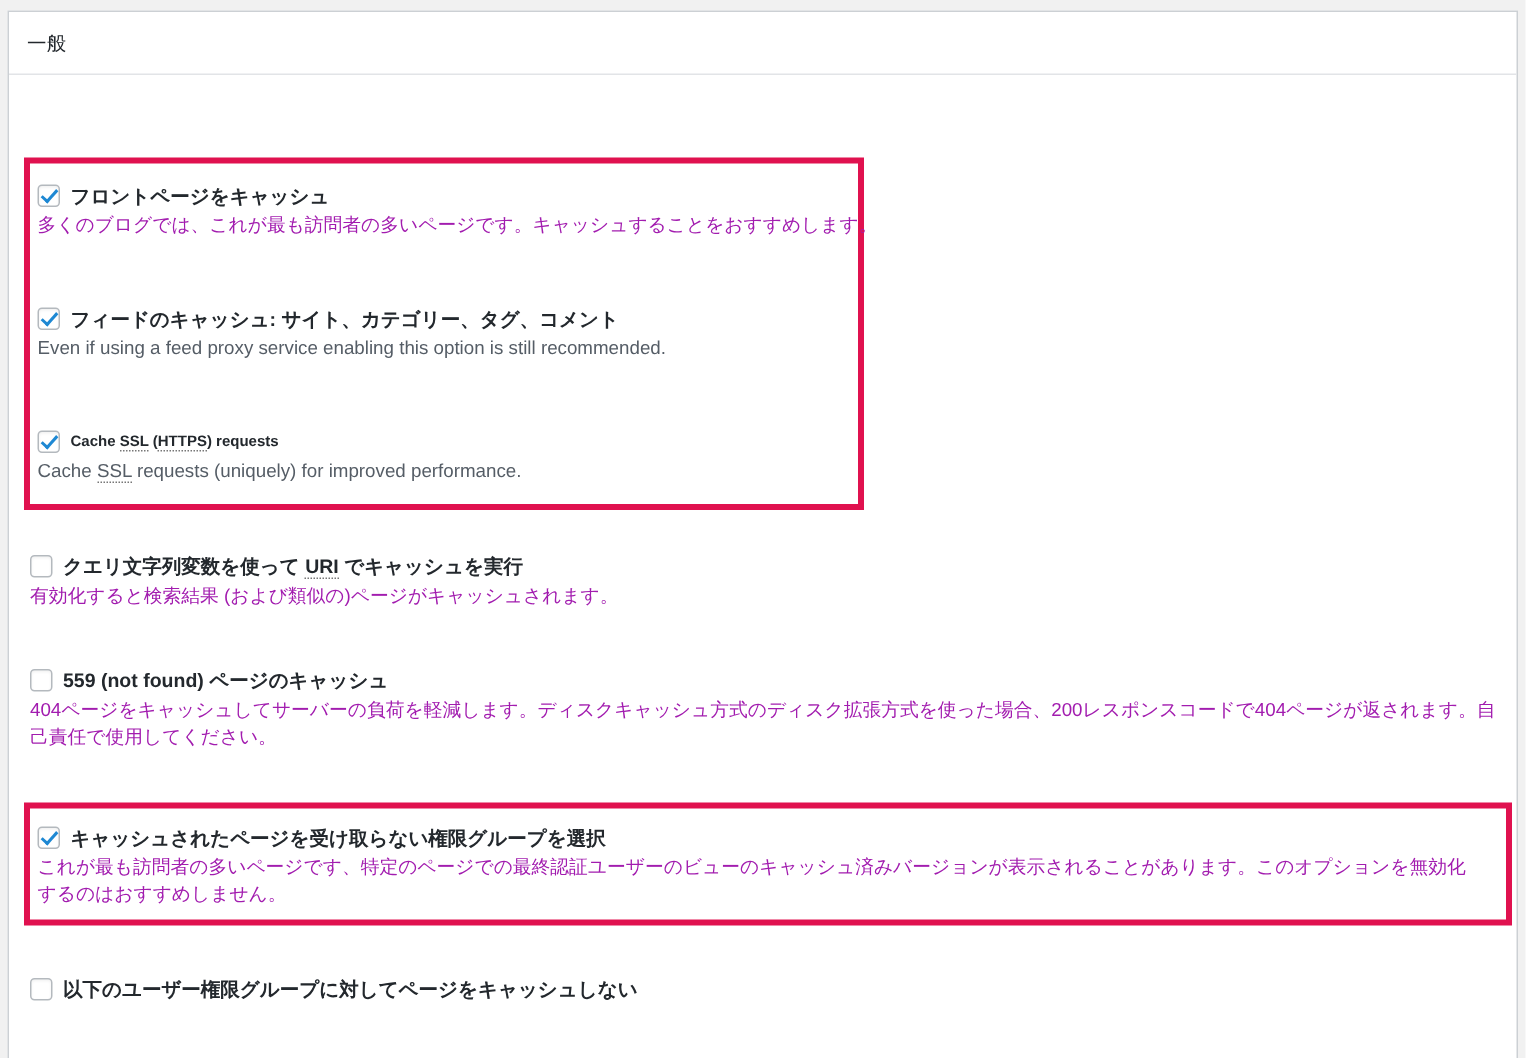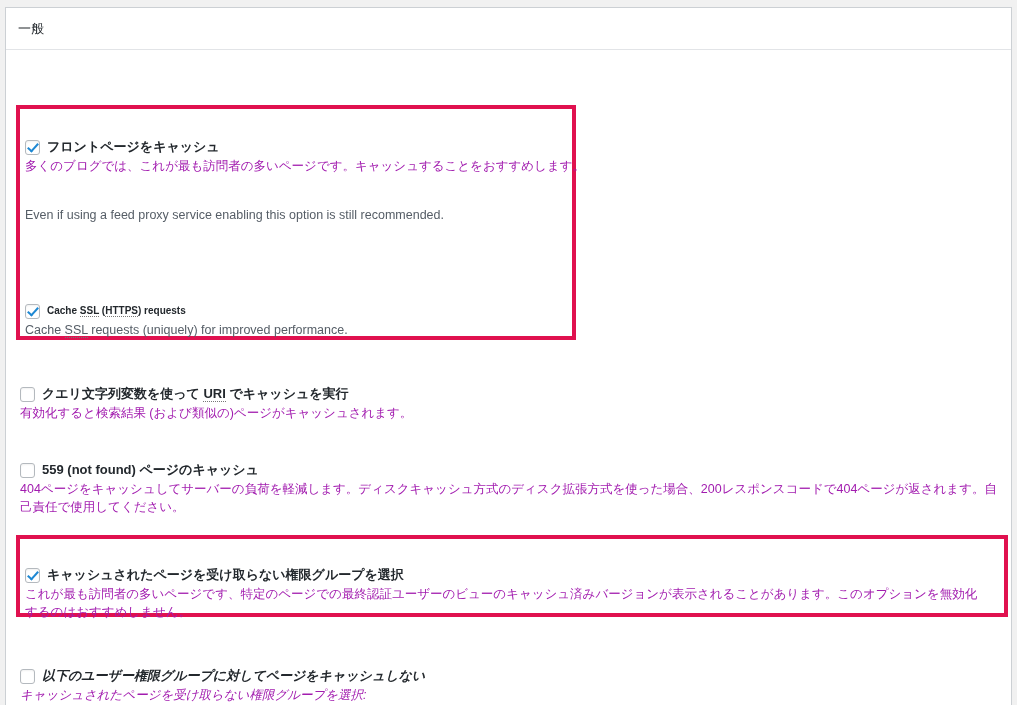--- a/index.html
+++ b/index.html
@@ -67,22 +67,21 @@
   }
 
   .field {
     position: absolute;
     left: 0;
     right: 0;
   }
 
   .opt-row {
     display: flex;
-    align-items: flex-end;
-    margin-top: 16px;
+    align-items: flex-start;
   }
 
   
   .cb {
     width: 15px;
     height: 15px;
     min-width: 15px;
     border: 1px solid #b4b9be;
     border-radius: 3px;
     background: #fff;
@@ -168,20 +167,24 @@
 
     <div class="field" style="left:19px; top:72px; right:20px;">
       <div class="opt-row">
         <span class="cb checked"></span>
         <span class="opt-label">フロントページをキャッシュ</span>
       </div>
       <div class="desc ja" style="margin-left:0;">多くのブログでは、これが最も訪問者の多いページです。キャッシュすることをおすすめします。</div>
     </div>
 
     <div class="field" style="left:19px; top:154px; right:20px;">
+      <div class="opt-row">
+        <span class="cb checked"></span>
+        <span class="opt-label">フィードのキャッシュ: サイト、カテゴリー、タグ、コメント</span>
+      </div>
       <div class="desc">Even if using a feed proxy service enabling this option is still recommended.</div>
     </div>
 
     <div class="field" style="left:19px; top:236px; right:20px;">
       <div class="opt-row">
         <span class="cb checked"></span>
         <span class="opt-label latin"><span>Cache </span><abbr>SSL</abbr><span> (</span><abbr>HTTPS</abbr><span>) requests</span></span>
       </div>
       <div class="desc"><span>Cache </span><abbr>SSL</abbr><span> requests (uniquely) for improved performance.</span></div>
     </div>
@@ -203,26 +206,25 @@
     </div>
 
     <div class="field" style="left:19px; top:500px; right:24px;">
       <div class="opt-row">
         <span class="cb checked"></span>
         <span class="opt-label">キャッシュされたページを受け取らない権限グループを選択</span>
       </div>
       <div class="desc ja">これが最も訪問者の多いページです、特定のページでの最終認証ユーザーのビューのキャッシュ済みバージョンが表示されることがあります。このオプションを無効化するのはおすすめしません。</div>
     </div>
 
-    <div class="field" style="left:14px; top:601px; right:20px;font-style:italic;">
+    <div class="field" style="left:14px; top:601px; right:20px;">
       <div class="opt-row">
         <span class="cb"></span>
         <span class="opt-label">以下のユーザー権限グループに対してページをキャッシュしない</span>
       </div>
-      <div class="desc ja">キャッシュされたページを受け取らない権限グループを選択:</div>
     </div>
 
     <div class="roles">
       <span class="role-item">
 
         <span class="role-label">Administrator</span>
       </span><span class="role-item">
 
         <span class="role-label">Editor</span>
       </span><span class="role-item">

